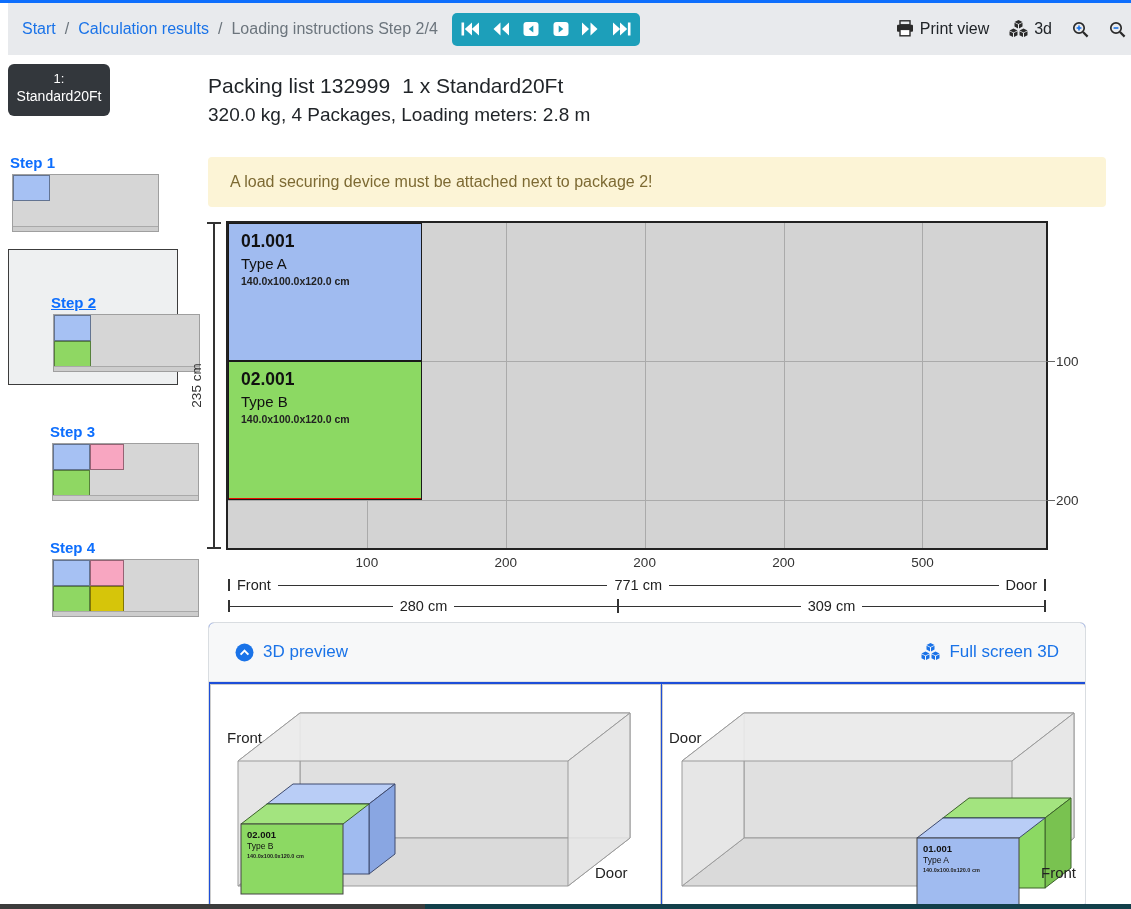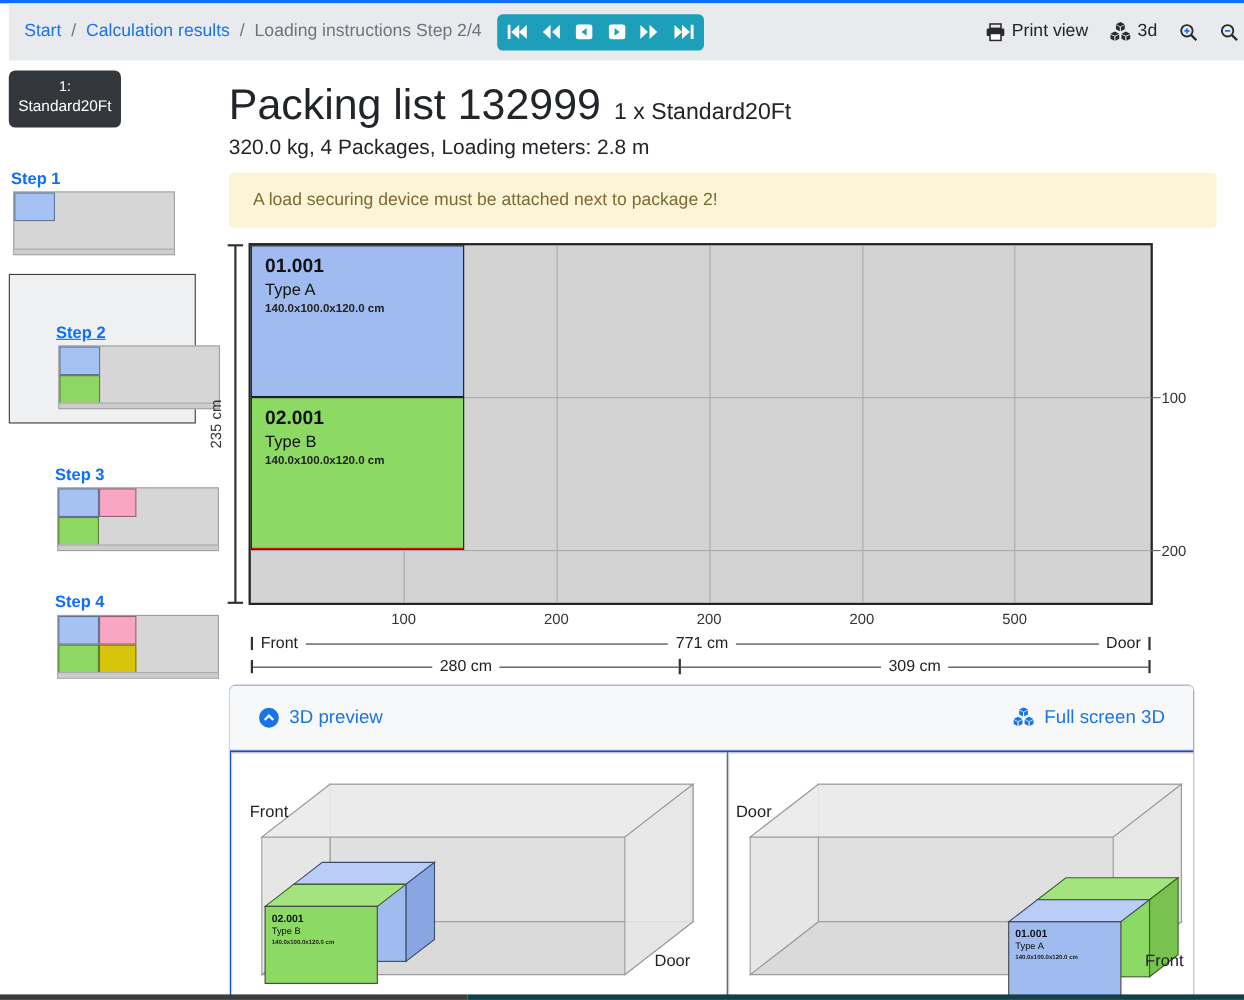--- a/index.html
+++ b/index.html
@@ -11,21 +11,21 @@
   .top-bar { position:absolute; left:8px; top:3px; width:1123px; height:52px; background:#e8eaed;
              display:flex; align-items:center; padding:0 14px; overflow:hidden; }
   .breadcrumb { display:flex; align-items:center; gap:9px; font-size:16px; white-space:nowrap; }
   .breadcrumb .crumb.link { color:#1a73e8; text-decoration:none; cursor:pointer; }
   .breadcrumb .crumb { color:#6c757d; }
   .breadcrumb .sep { color:#6c757d; }
   .nav-group { margin-left:14px; background:#1d9fba; border-radius:5px; height:33px; width:188px;
                display:flex; align-items:center; justify-content:space-between; padding:0 9px; }
   .nav-btn { display:flex; align-items:center; cursor:pointer; }
   .top-actions { margin-left:auto; display:flex; align-items:center; gap:20px; }
-  .action { display:flex; align-items:flex-end; gap:6px; font-size:16px; color:#212529; cursor:pointer; white-space:nowrap; }
+  .action { display:flex; align-items:flex-start; gap:6px; font-size:16px; color:#212529; cursor:pointer; white-space:nowrap; }
   .zoom-out-clip { margin-right:-9px; }
 
   
   .sidebar { position:absolute; left:8px; top:64px; width:182px; }
   .container-badge { width:102px; min-height:52px; background:#33373c; border-radius:6px; color:#fff;
                      text-align:center; padding:7px 4px 8px; }
   .container-badge .l1 { font-size:13px; }
   .container-badge .l2 { font-size:14px; margin-top:2px; }
   .step { margin-top:24px; cursor:pointer; }
   .step-label { color:#0d6efd; font-weight:bold; font-size:15px; margin-left:2px; margin-bottom:3px;margin-top:38px; }
@@ -38,21 +38,21 @@
   .tbox.pink   { background:#f8a6c1; }
   .tbox.yellow { background:#d6c50a; }
   .step.selected { border:1px solid #3c3c3c; background:#eef0f1; width:170px; padding:6px 0 12px 4px; margin-top:23px; }
   .step.selected .step-label { text-decoration:underline; }
   .step + .step { margin-top:17px;padding-left:40px; }
   .step.selected + .step { margin-top:16px; }
 
   
   .page-head { position:absolute; left:208px; top:74px; }
   .title-row { display:flex; align-items:baseline; gap:12px; color:#212529; }
-  .title-row h1 { font-size:39px; font-weight:normal; }
+  .title-row h1 { font-size:21px; font-weight:normal; }
   .title-row .variant { font-size:21px; }
   .summary { font-size:19px; color:#212529; margin-top:6px; }
   .warning { position:absolute; left:208px; top:157px; width:898px; height:50px; background:#fcf4d6;
              border-radius:4px; color:#7d6a33; font-size:16px; display:flex; align-items:center; padding-left:22px; }
 
   
   #diagram { position:absolute; left:0; top:0; width:1131px; height:0; }
   #containerRect { position:absolute; left:226px; top:221px; width:822px; height:329px;
                    background:#d3d3d3; border:2px solid #222; }
   .gridV { position:absolute; top:0; bottom:0; width:1px; background:#aaa; }

